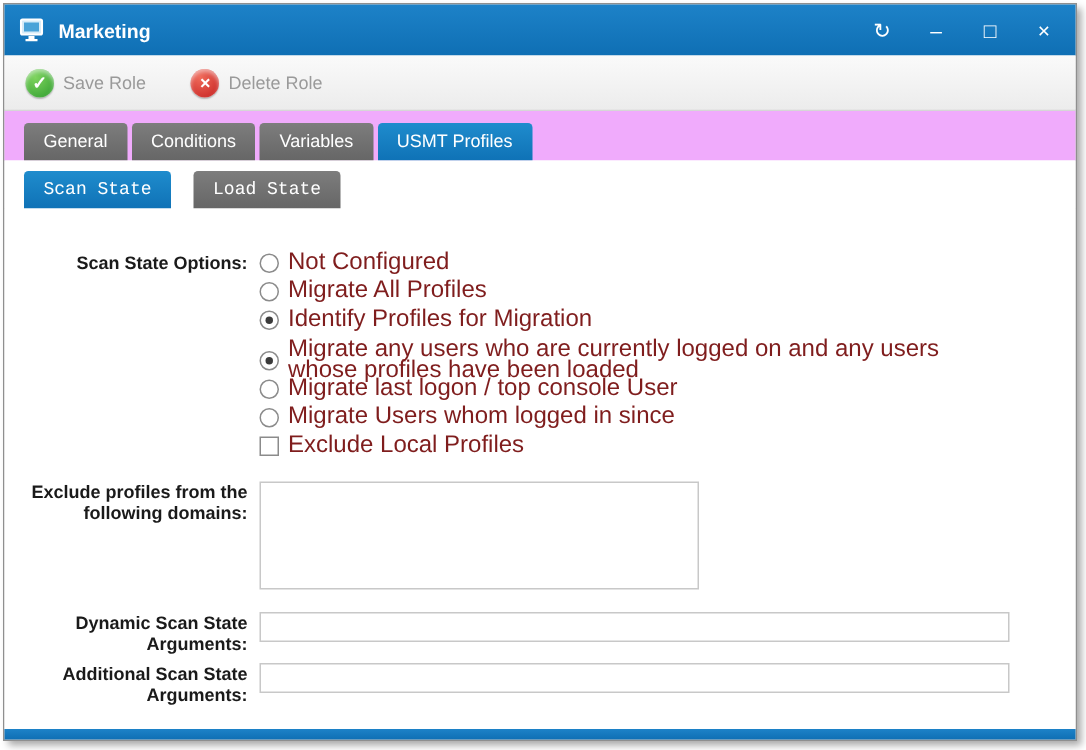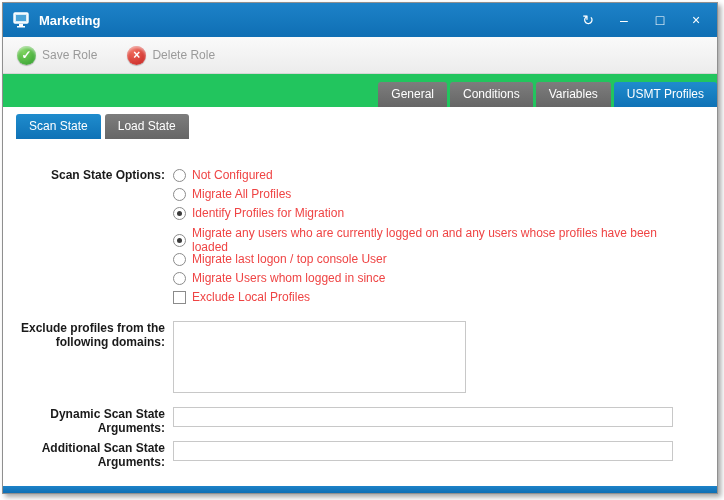--- a/index.html
+++ b/index.html
@@ -40,41 +40,41 @@
   .sphere {
     width: 19px; height: 19px; border-radius: 50%;
     display: flex; align-items: center; justify-content: center;
     color: #fff; font-size: 12px; font-weight: bold; line-height: 1;
     box-shadow: inset 0 2px 3px rgba(255,255,255,.55), 0 1px 1px rgba(0,0,0,.25);
   }
   .sphere.green { background: radial-gradient(circle at 35% 30%, #7ed45e, #2d9b2d); }
   .sphere.red   { background: radial-gradient(circle at 35% 30%, #f06a5a, #c41f1f); }
 
   
-  .tabbar { padding: 8px 0 0 13px; display: flex; gap: 3px; background: #22c55e; justify-content: flex-end; }
+  .tabbar { padding: 8px 0 0 13px; display: flex; gap: 3px; background: #f0abfc; }
   .tab {
     padding: 5px 13px 6px; font-size: 12px; color: #fff;
     background: linear-gradient(#7d7d7d, #666666);
     border-radius: 3px 3px 0 0; white-space: nowrap;
   }
   .tab.active { background: linear-gradient(#1f8ccd, #0f72b6); }
 
-  .subtabbar { padding: 7px 0 0 13px; display: flex; gap: 4px; background: #fff; }
+  .subtabbar { padding: 7px 0 0 13px; display: flex; gap: 15px; background: #fff; font-family: Liberation Mono, monospace; }
 
   
   .form { flex: 1; background: #fff; padding-top: 29px; overflow: hidden; }
   .form-row { display: flex; }
   .form-label {
     width: 170px; flex: 0 0 170px; text-align: right; padding-right: 8px;
     font-size: 12px; font-weight: bold; color: #1a1a1a; line-height: 14px;
   }
   .form-content { flex: 1; padding-right: 44px; }
 
   .choice { display: flex; align-items: center; gap: 6px; margin-bottom: 5px; height: 14px; }
-  .choice-label { font-size: 12px; color: #ef4444; line-height: 14px; }
+  .choice-label { font-size: 16px; color: #7f1d1d; line-height: 14px; }
   .radio {
     width: 13px; height: 13px; flex: 0 0 13px; border-radius: 50%;
     border: 1px solid #8b8b8b; background: #fff; position: relative;
   }
   .radio.checked::after {
     content: ""; position: absolute; left: 3px; top: 3px; width: 5px; height: 5px;
     border-radius: 50%; background: #3b3b3b;
   }
   .checkbox {
     width: 13px; height: 13px; flex: 0 0 13px;

